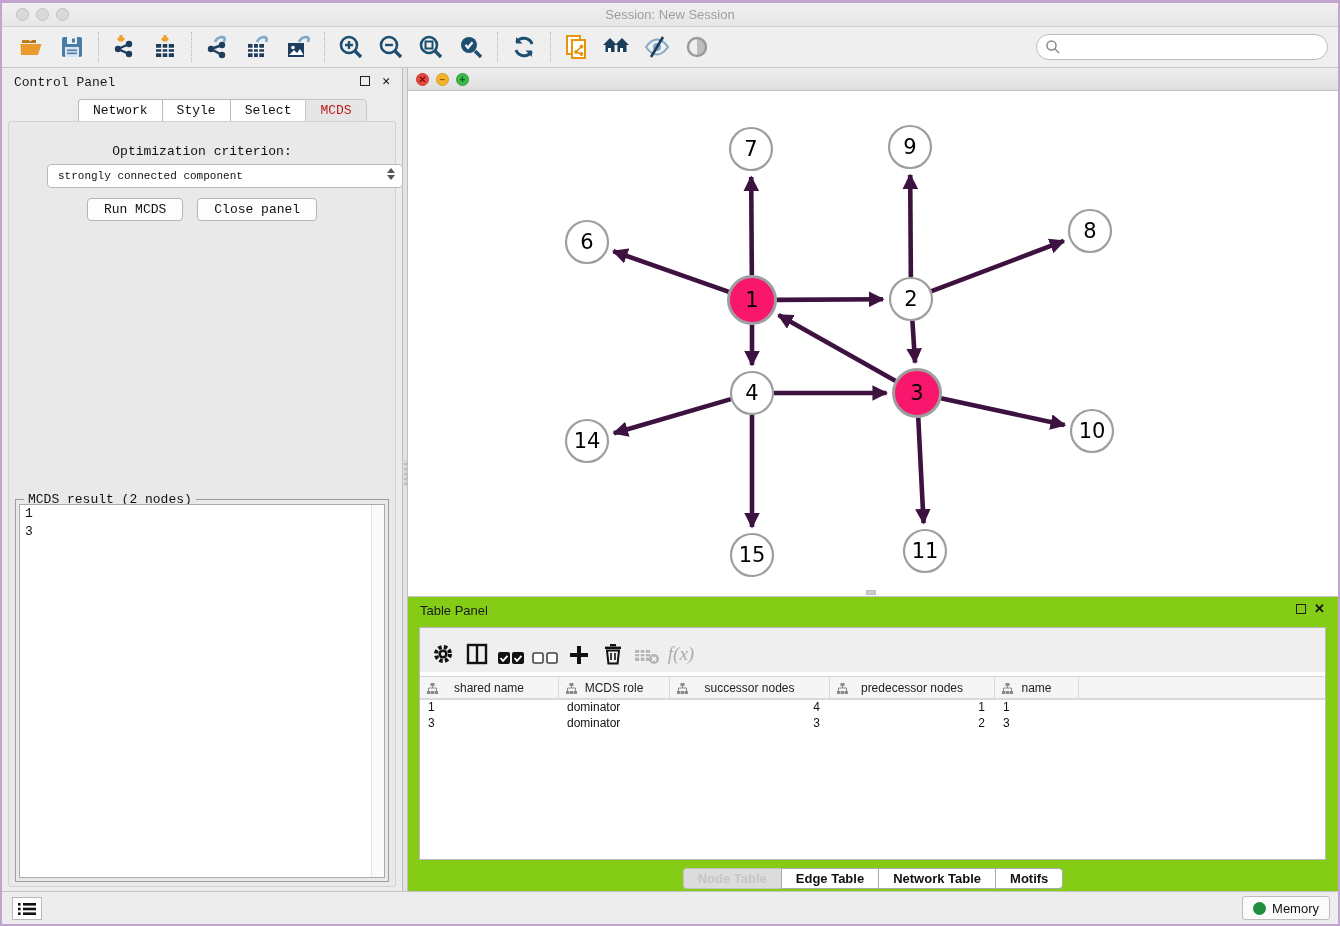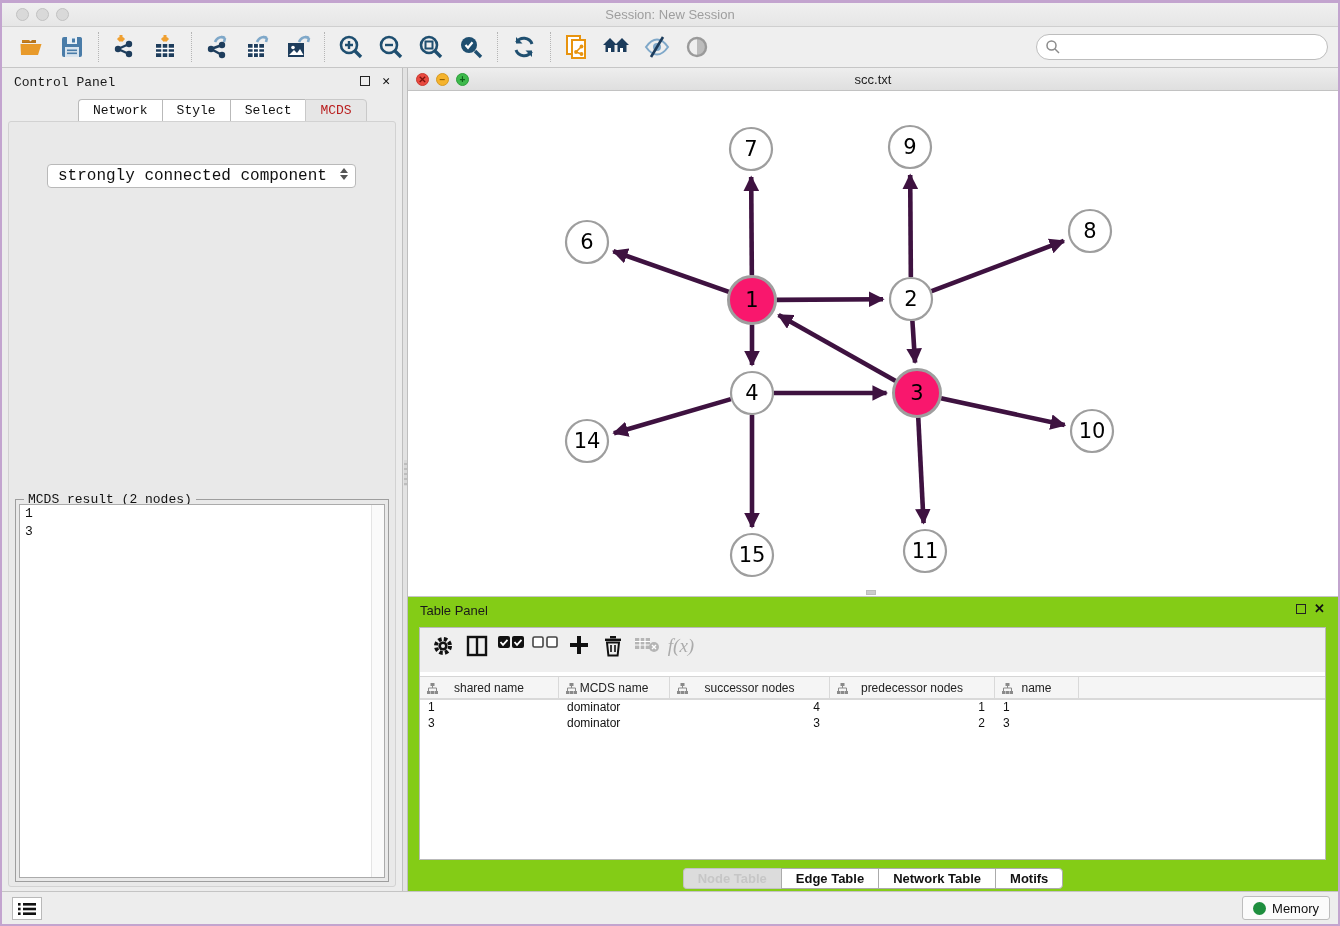--- a/index.html
+++ b/index.html
@@ -27,21 +27,21 @@
   .float-ic { position:absolute; top:8px; width:10px; height:10px; border:1.5px solid #222; }
   .close-ic { position:absolute; top:5px; font-size:13px; font-weight:bold; color:#111; }
   .cp-float{ right:32px; } .cp-close{ right:12px; }
   .cp-tabs { position:absolute; left:76px; top:31px; display:flex; }
   .cp-tab { height:23px; padding:0 14px; font-size:13px; display:flex; align-items:center; background:#fff; border:1px solid #B9B9B9; border-right:none; color:#111; }
   .cp-tab:first-child{ border-radius:4px 0 0 0; }
   .cp-tab:last-child{ border-right:1px solid #C9C9C9; border-radius:0 4px 0 0; }
   .cp-tab.sel { background:#E6E6E6; color:#b91c1c; border-color:#C9C9C9; }
   .cp-body { position:absolute; left:6px; top:53px; width:388px; height:766px; background:#E9E9E9; border:1px solid #D2D2D2; border-radius:3px; }
   .opt-label { position:absolute; left:0; width:100%; top:22px; text-align:center; font-size:13px; color:#111; }
-  .combo { position:absolute; left:38px; top:42px; width:309px; height:24px; background:#fff; border:1px solid #B9B9B9; border-radius:4px; font-size:16px; display:flex; align-items:center; padding-left:10px; color:#111; }
+  .combo { position:absolute; left:38px; top:42px; width:356px; height:24px; background:#fff; border:1px solid #B9B9B9; border-radius:4px; font-size:11px; display:flex; align-items:center; padding-left:10px; color:#111; }
   .combo .updown { position:absolute; right:7px; top:3px; display:flex; flex-direction:column; gap:2px; }
   .combo .updown i { display:block; width:0; height:0; border-left:4px solid transparent; border-right:4px solid transparent; }
   .combo .updown .up { border-bottom:5px solid #555; }
   .combo .updown .dn { border-top:5px solid #555; }
   .cp-buttons { position:absolute; left:0; width:100%; top:76px; display:flex; justify-content:center; gap:14px; }
   .btn { height:23px; padding:0 16px; font-size:13px; background:#FDFDFD; border:1px solid #B4B4B4; border-radius:4px; color:#111; display:flex; align-items:center; }
   .groupbox { position:absolute; left:6px; top:377px; width:374px; height:383px; border:1px solid #9E9E9E; }
   .groupbox-label { position:absolute; left:8px; top:-8px; background:#E9E9E9; padding:0 4px; font-size:13px; color:#111; }
   .listbox { position:absolute; left:3px; top:4px; right:3px; bottom:3px; background:#fff; border:1px solid #ABABAB; overflow:hidden; }
   .listbox .sbtrack { position:absolute; right:0; top:0; bottom:0; width:13px; background:#FAFAFA; border-left:1px solid #E4E4E4; }
@@ -62,21 +62,21 @@
   .net-canvas { position:absolute; left:0; top:23px; width:930px; height:505px; background:#fff; }
   .canvas-thumb { position:absolute; left:458px; bottom:1px; width:10px; height:5px; background:#CCCCCC; border:1px solid #BDBDBD; }
 
   
   .table-panel { position:absolute; left:406px; top:593px; width:930px; height:297px; background:#84cc16; border-top:1px solid #C6C6C6; }
   .tp-head { position:absolute; left:0; top:0; width:100%; height:26px; }
   .tp-title { position:absolute; left:12px; top:6px; font-size:13px; color:#1A1A1A; }
   .tp-float{ right:32px; } .tp-close{ right:13px; }
   .tp-box { position:absolute; left:11px; top:30px; width:907px; height:233px; background:#fff; border:1px solid #B9B9B9; }
   .tp-toolbar { position:absolute; left:0; top:0; width:100%; height:44px; background:#EFEFEF; display:flex; align-items:center; padding-left:8px; gap:4px; }
-  .tp-btn { width:30px; height:30px; display:flex; align-items:flex-start; justify-content:center; }
+  .tp-btn { width:30px; height:30px; display:flex; align-items:flex-end; justify-content:center; }
   .fx { font-family:"Liberation Serif", serif; font-style:italic; font-size:19px; color:#ABABAB; }
   .tp-table { position:absolute; left:0; top:48px; right:0; bottom:0; background:#fff; overflow:hidden; }
   .th-row { display:flex; height:24px; background:#F5F5F5; border-top:1px solid #D5D5D5; border-bottom:2px solid #D9D9D9; }
   .th { position:relative; display:flex; align-items:center; justify-content:center; font-size:12px; color:#222; border-right:1px solid #D9D9D9; }
   .th .hicon { position:absolute; left:7px; top:6px; }
   .tr { display:flex; height:16px; }
   .td { font-size:12px; color:#111; overflow:hidden; white-space:nowrap; }
   .td.l { text-align:left; padding-left:8px; }
   .td.r { text-align:right; padding-right:10px; }
   .tp-tabs { position:absolute; left:0; width:100%; top:271px; display:flex; justify-content:center;align-items:center; }
@@ -251,26 +251,31 @@
       <span class="float-ic cp-float"></span>
       <span class="close-ic cp-close">✕</span>
     </div>
     <div class="cp-tabs" id="cp-tabs">
         <span class="cp-tab">Network</span>
         <span class="cp-tab">Style</span>
         <span class="cp-tab">Select</span>
         <span class="cp-tab sel">MCDS</span>
       </div>
     <div class="cp-body">
+      <div class="opt-label">Optimization criterion:</div>
       <div class="combo">
         <span>strongly connected component</span>
         <span class="updown">
             <i class="up"></i>
             <i class="dn"></i>
           </span>
+      </div>
+      <div class="cp-buttons">
+        <span class="btn">Run MCDS</span>
+        <span class="btn">Close panel</span>
       </div>
       <div class="groupbox">
         <span class="groupbox-label">MCDS result (2 nodes)</span>
         <div class="listbox" id="result-list">
           <div class="list-item">1</div>
             <div class="list-item">3</div>
             <div class="sbtrack"></div>
         </div>
       </div>
     </div>
@@ -278,21 +283,20 @@
 
   <div class="v-splitter">
       <span class="grip"></span>
     </div>
 
   <div class="net-window">
     <div class="net-titlebar">
       <span class="mac red">✕</span>
       <span class="mac yel">−</span>
       <span class="mac grn">+</span>
-      <div class="net-title">scc.txt</div>
     </div>
     <div class="net-canvas">
       <svg id="graph-svg" width="930" height="505" viewBox="0 0 930 505">
           <defs>
             <marker id="arrow" viewBox="0 0 10 10" refX="9" refY="5" markerWidth="3.4" markerHeight="3.4" orient="auto">
               <path d="M0,0 L10,5 L0,10 z" fill="#3E1240"></path>
             </marker>
           </defs>
           <line x1="320.88641087535257" y1="200.8752232167906" x2="205.41553042816852" y2="160.28545918081076" stroke="#3E1240" stroke-width="4.6" marker-end="url(#arrow)"></line>
           <line x1="343.8377519022481" y1="184.50053723946633" x2="343.1854263974307" y2="85.99938601203849" stroke="#3E1240" stroke-width="4.6" marker-end="url(#arrow)"></line>
@@ -413,21 +417,21 @@
             <div class="th" style="width: 111px;">
               <span class="hicon">
                 <svg width="11" height="11" viewBox="0 0 11 11">
                   <rect x="3.5" y="0" width="4" height="3" fill="#8A8A8A"></rect>
                   <path d="M5.5 3v2M1.5 8V5h8v3" stroke="#8A8A8A" fill="none"></path>
                   <rect x="0" y="8" width="3.4" height="3" fill="#8A8A8A"></rect>
                   <rect x="7.6" y="8" width="3.4" height="3" fill="#8A8A8A"></rect>
                   <rect x="3.8" y="8" width="3.4" height="3" fill="#8A8A8A"></rect>
                 </svg>
               </span>
-              <span>MCDS name</span>
+              <span>MCDS role</span>
             </div>
             <div class="th" style="width: 160px;">
               <span class="hicon">
                 <svg width="11" height="11" viewBox="0 0 11 11">
                   <rect x="3.5" y="0" width="4" height="3" fill="#8A8A8A"></rect>
                   <path d="M5.5 3v2M1.5 8V5h8v3" stroke="#8A8A8A" fill="none"></path>
                   <rect x="0" y="8" width="3.4" height="3" fill="#8A8A8A"></rect>
                   <rect x="7.6" y="8" width="3.4" height="3" fill="#8A8A8A"></rect>
                   <rect x="3.8" y="8" width="3.4" height="3" fill="#8A8A8A"></rect>
                 </svg>

